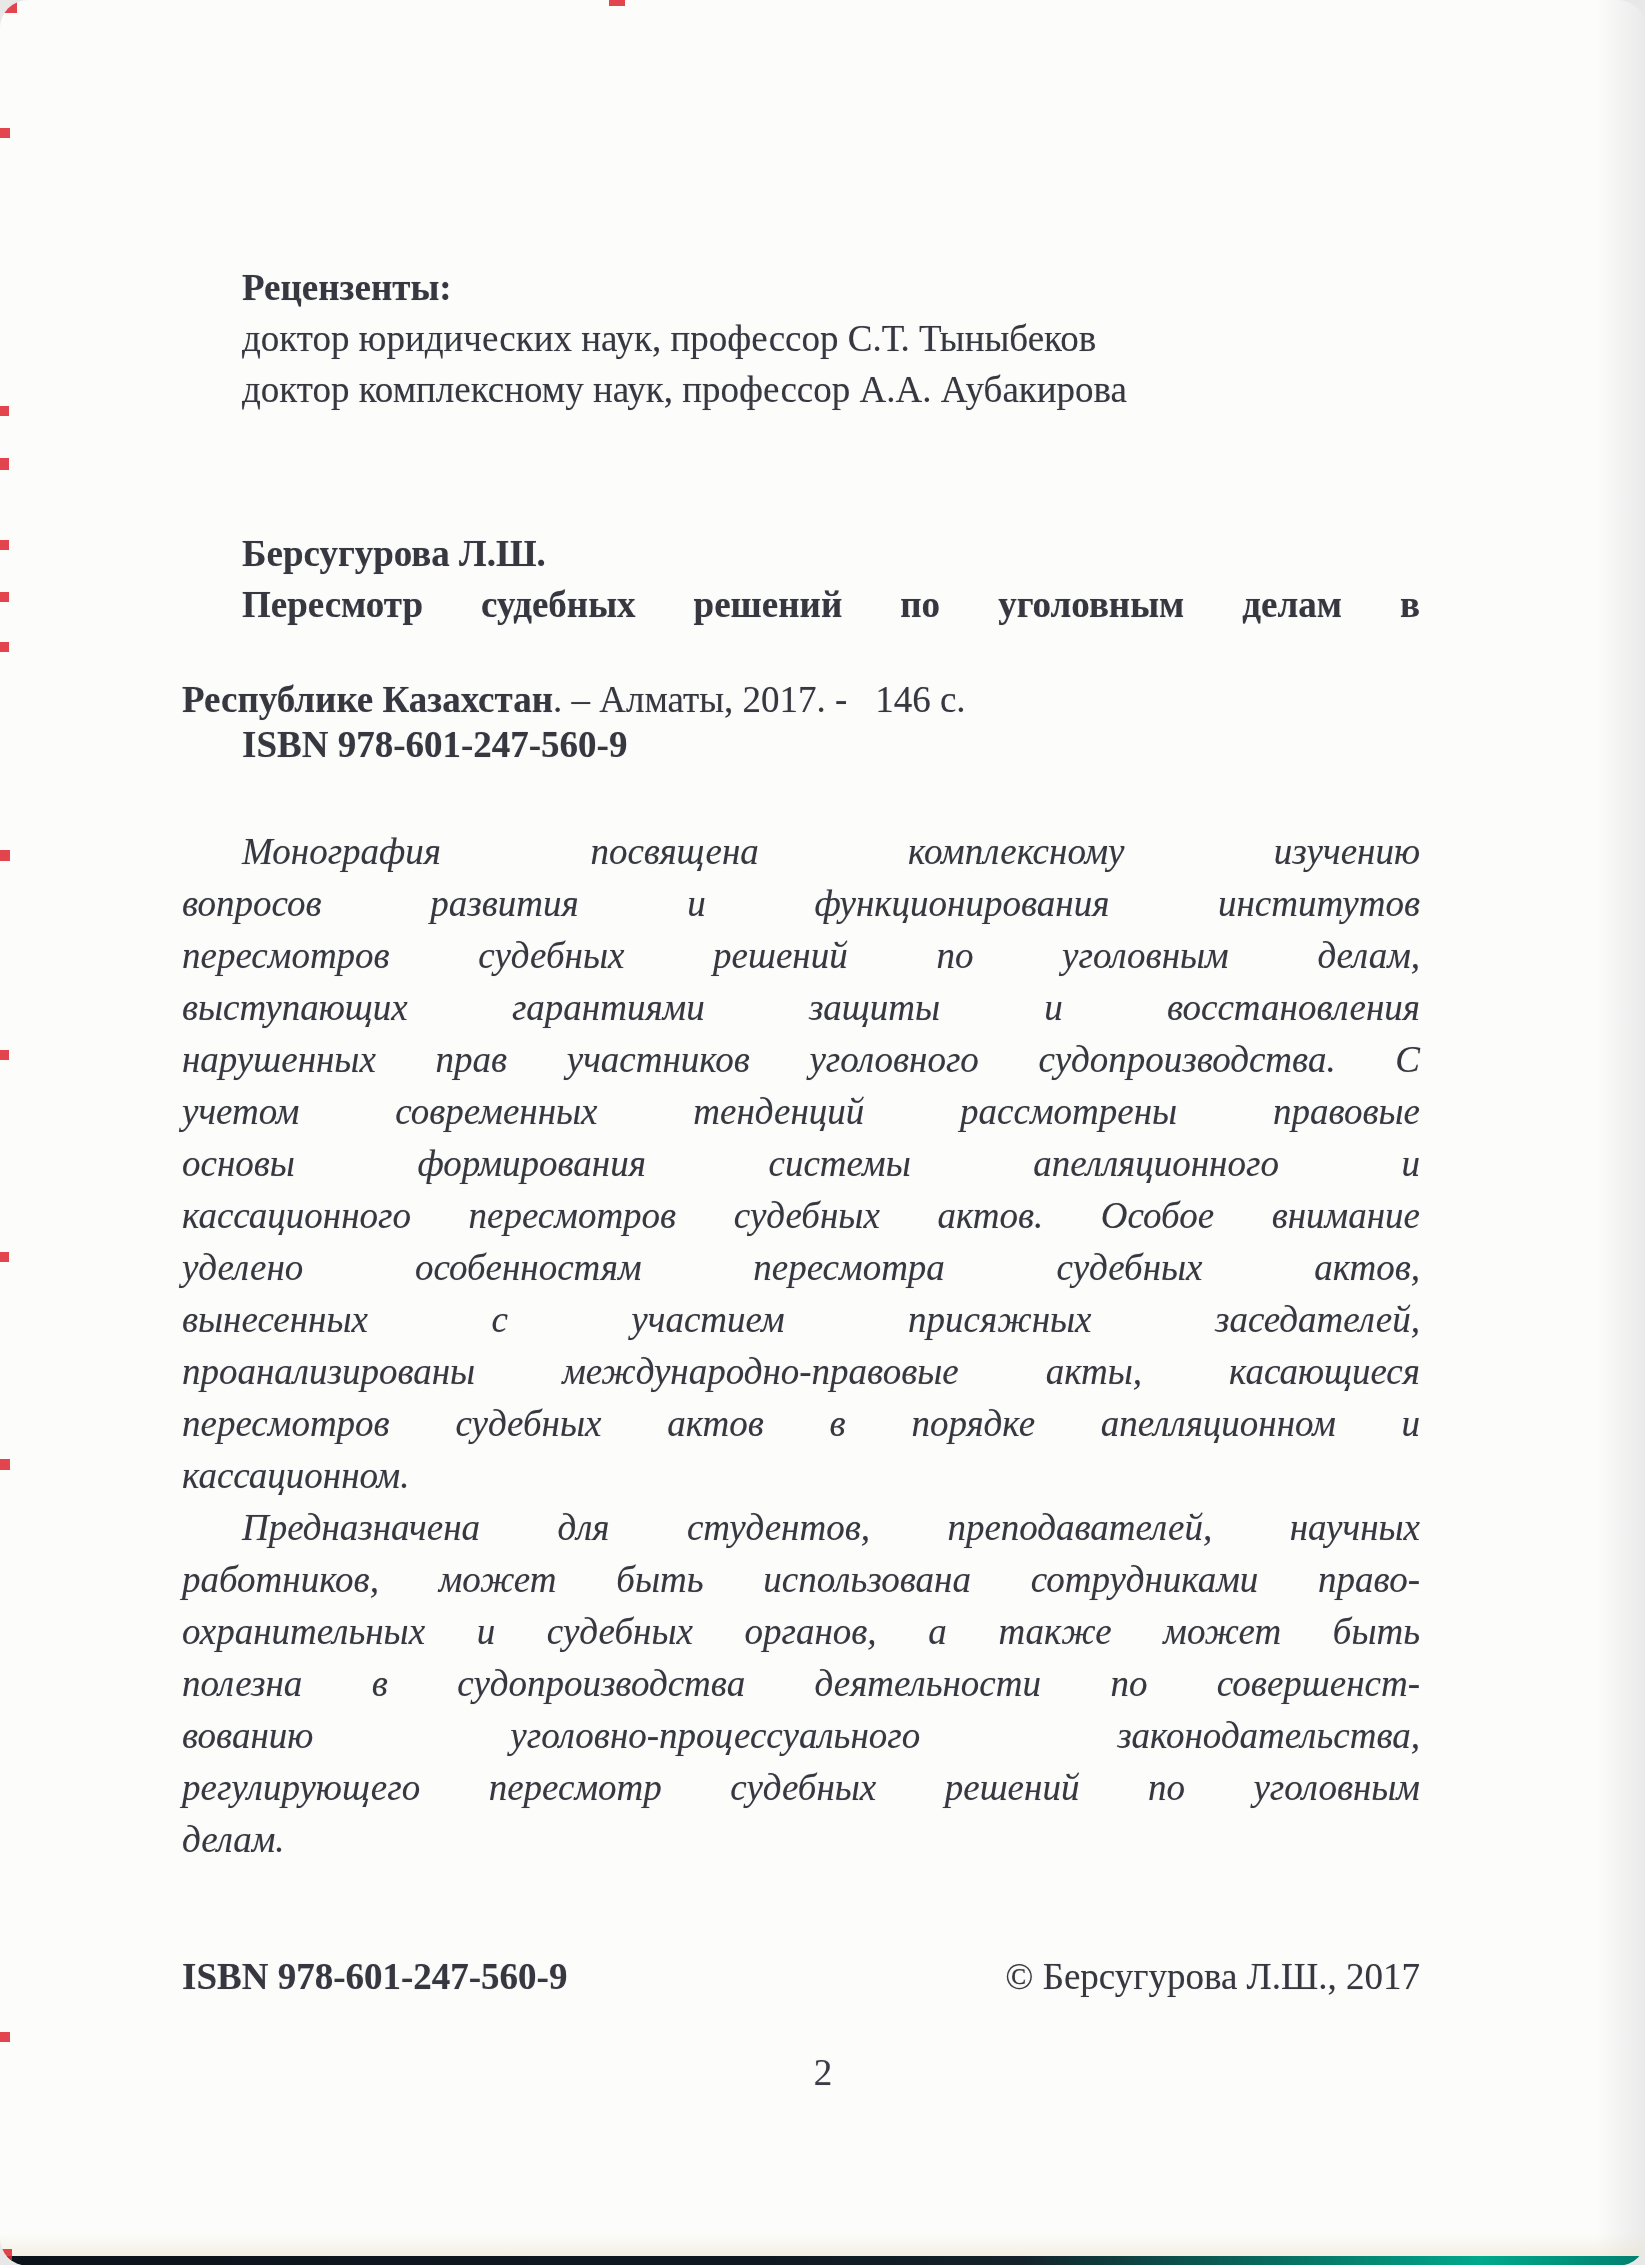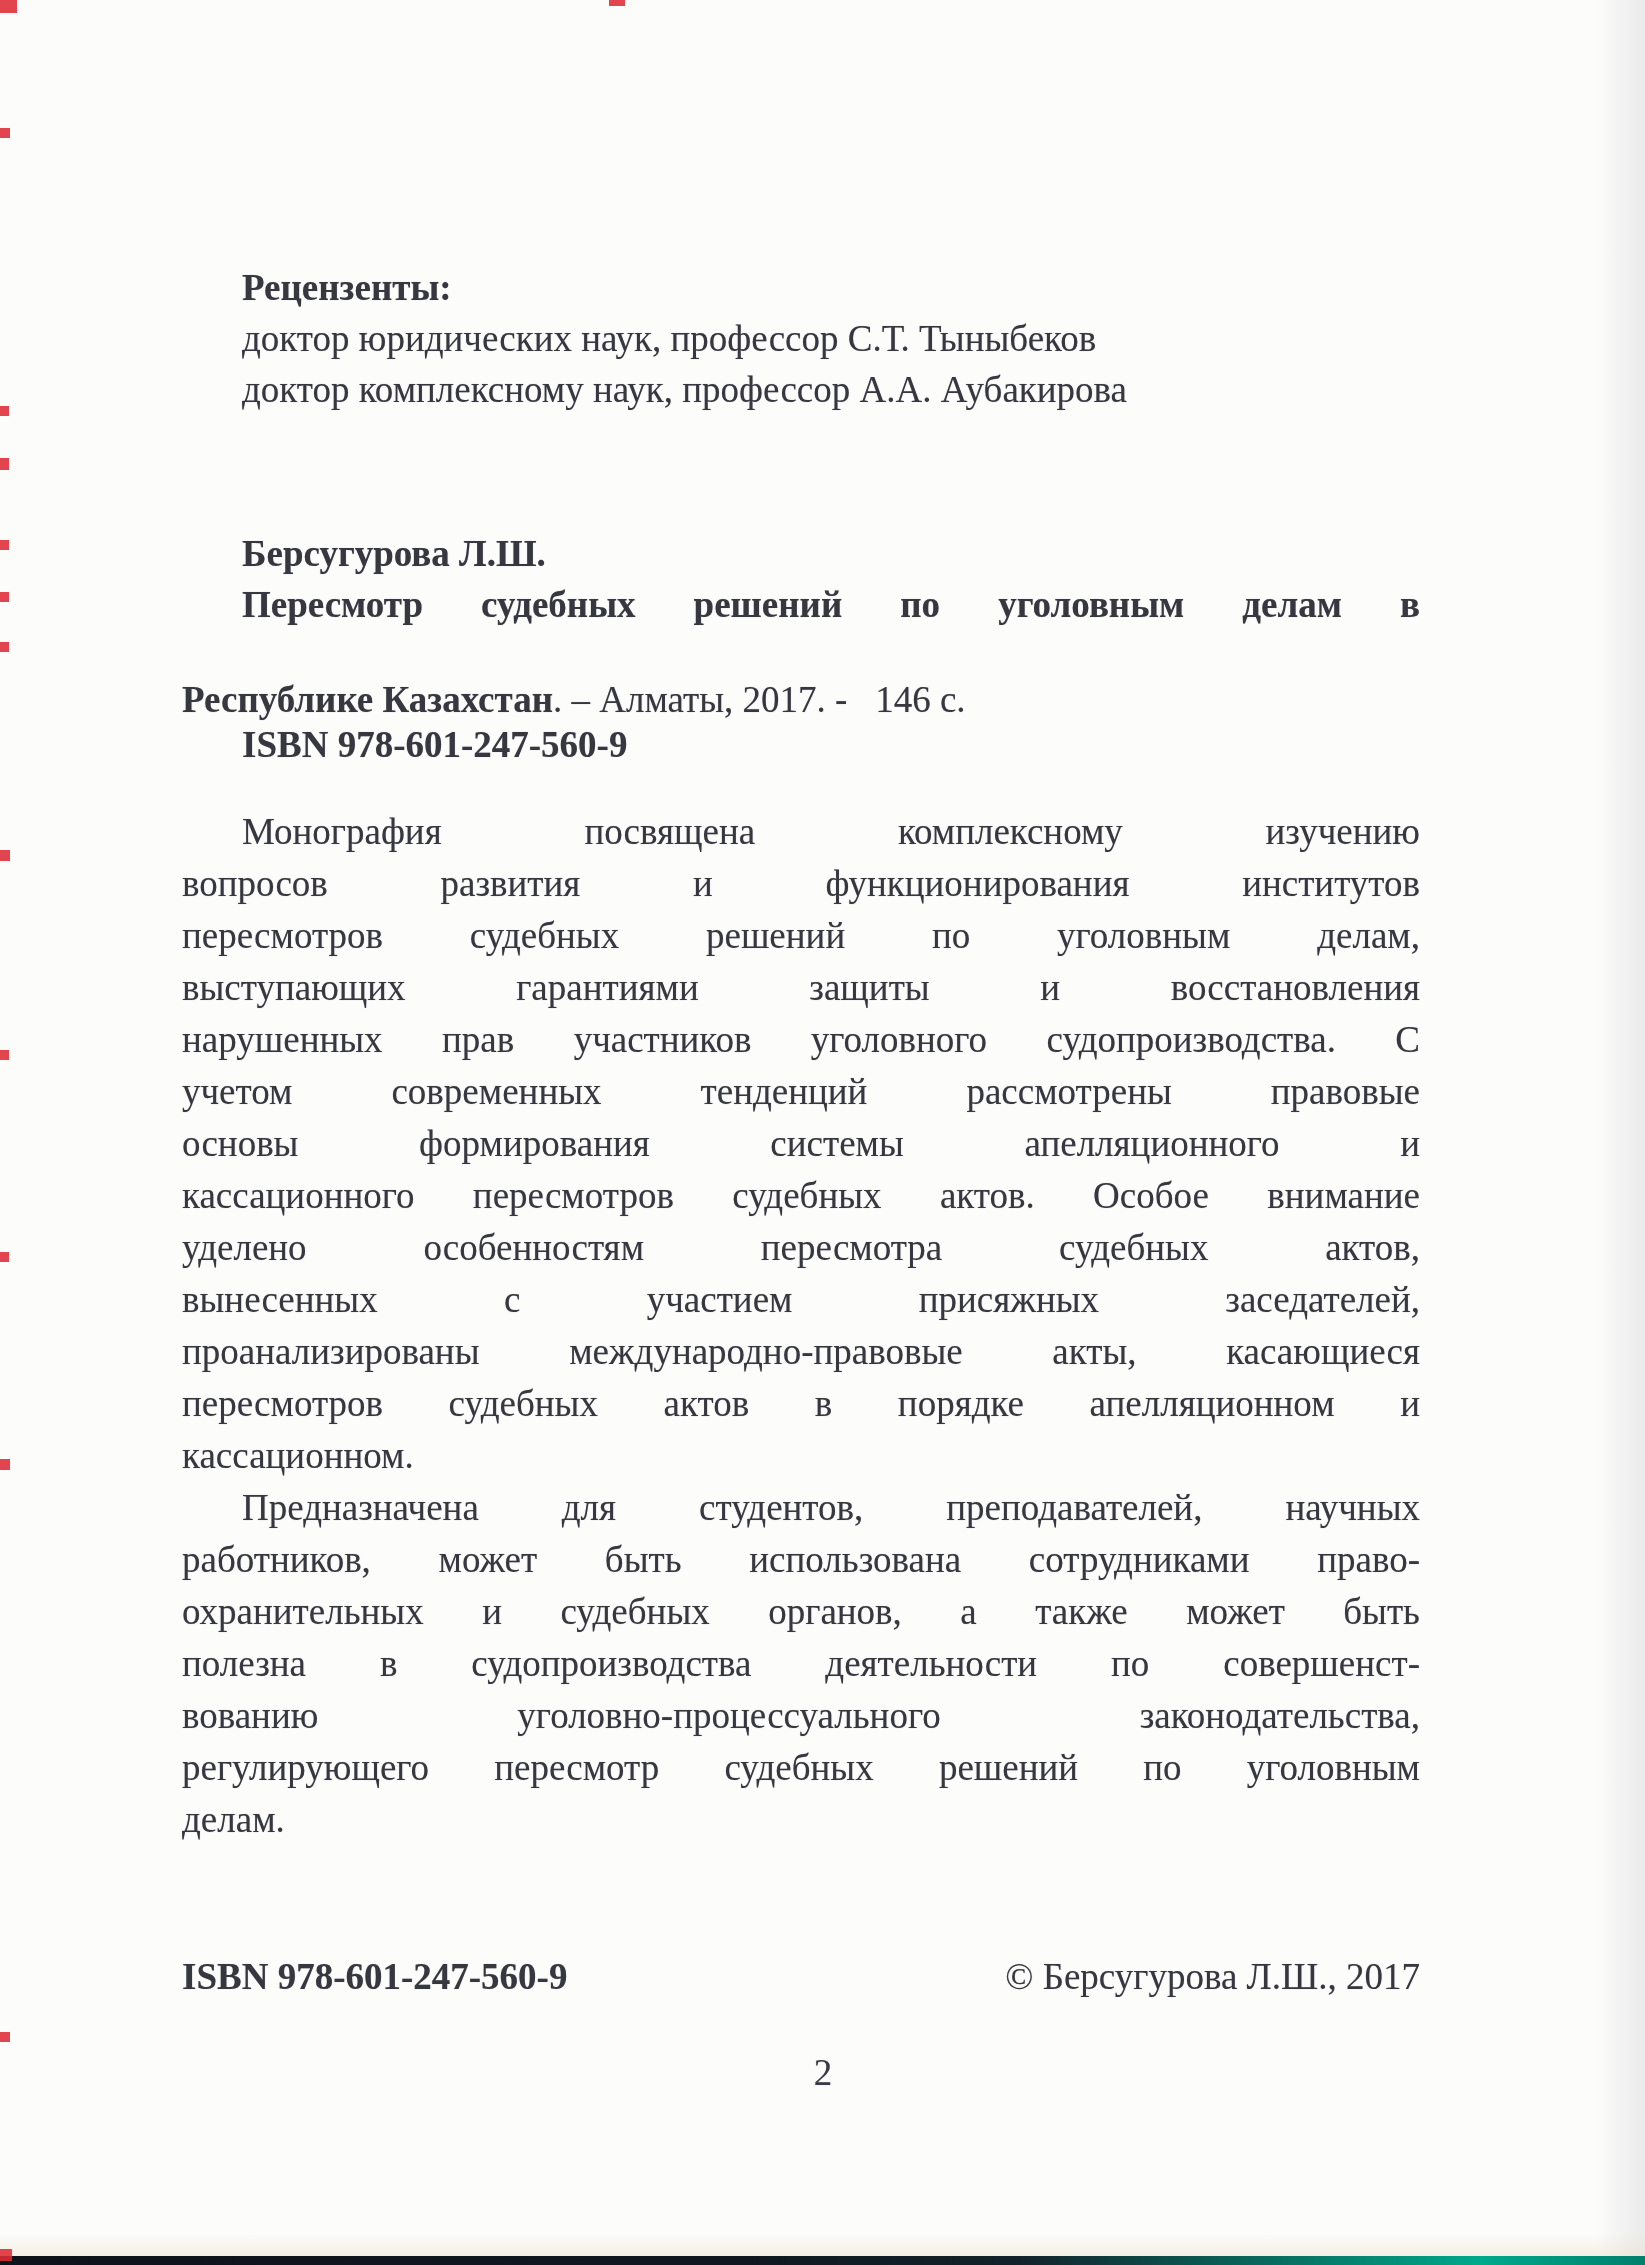--- a/index.html
+++ b/index.html
@@ -4,20 +4,21 @@
 <style>
   html, body { margin: 0; padding: 0; background: #e8e8e8; }
   .page {
     position: relative;
     width: 1646px;
     height: 2266px;
     background: #fcfcfb;
     overflow: hidden;
     font-family: "Liberation Serif", "DejaVu Serif", serif;
     color: #36373f;
+    border-radius: 28px;
   }
   .textblock {
     position: absolute;
     left: 182px;
     width: 1238px;
     font-size: 37px;
     line-height: 51px;
     text-shadow: 0 0 1px rgba(55,55,75,0.35);
   }
   .body-lh { line-height: 52px; }
@@ -82,21 +83,21 @@
   <div class="textblock" style="top: 528px;">
     <span class="line lline indent bold">Берсугурова Л.Ш.</span>
     <span class="line jline indent bold">Пересмотр судебных решений по уголовным делам в</span>
     <span class="line lline pre"><span class="bold">Республике Казахстан</span><span>. – Алматы, 2017. -   146 с.</span></span>
   </div>
 
   <div class="textblock" style="top: 719px;">
     <span class="line lline indent bold">ISBN 978-601-247-560-9</span>
   </div>
 
-  <div class="textblock body-lh" style="top: 806px;">
+  <div class="textblock body-lh" style="top: 826px; font-style: italic;">
     <span class="line jline indent">Монография посвящена комплексному изучению</span>
     <span class="line jline">вопросов развития и функционирования институтов</span>
     <span class="line jline">пересмотров судебных решений по уголовным делам,</span>
     <span class="line jline">выступающих гарантиями защиты и восстановления</span>
     <span class="line jline">нарушенных прав участников уголовного судопроизводства. С</span>
     <span class="line jline">учетом современных тенденций рассмотрены правовые</span>
     <span class="line jline">основы формирования системы апелляционного и</span>
     <span class="line jline">кассационного пересмотров судебных актов. Особое внимание</span>
     <span class="line jline">уделено особенностям пересмотра судебных актов,</span>
     <span class="line jline">вынесенных с участием присяжных заседателей,</span>

